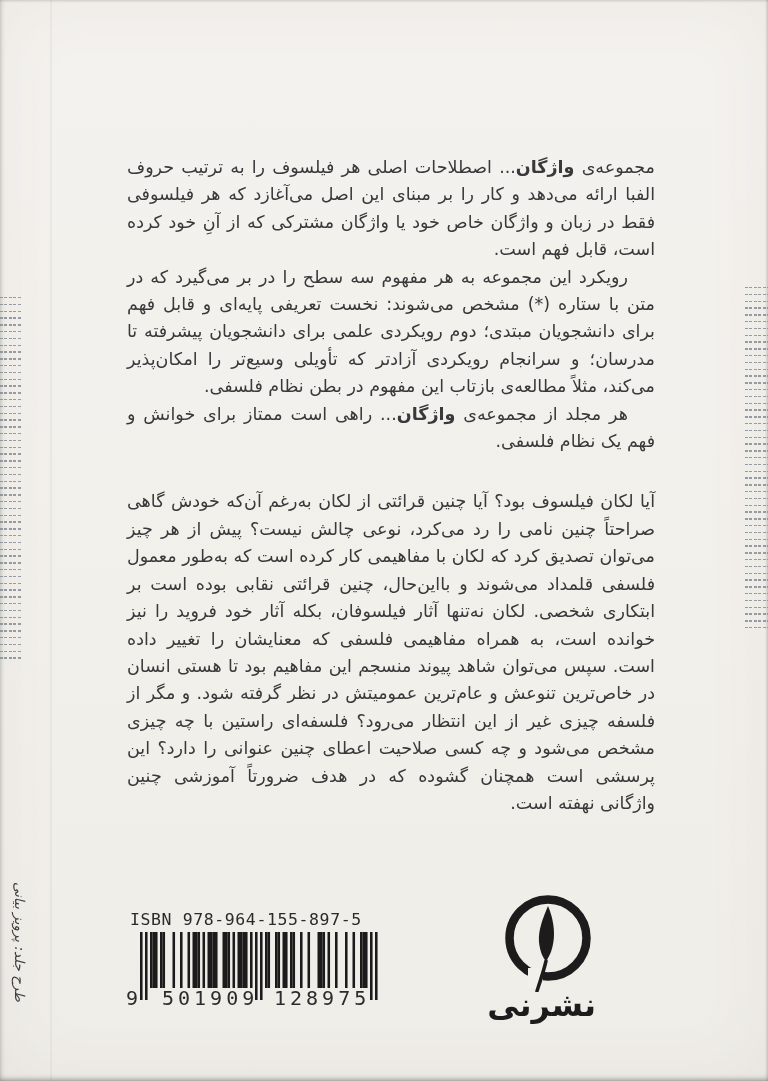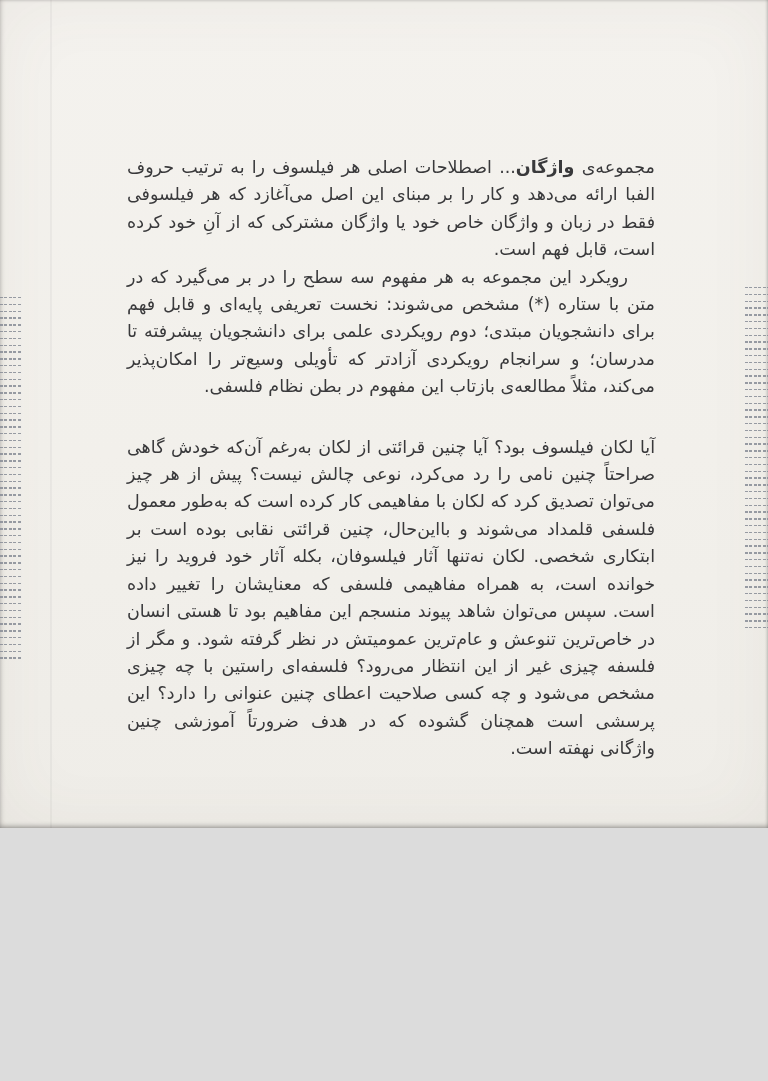--- a/index.html
+++ b/index.html
@@ -1,17 +1,17 @@
 <!DOCTYPE html>
 <html><head>
 <meta charset="utf-8">
 <style>
   html,body{margin:0;padding:0;background:#dcdcdc;}
   .page{
-    position:relative; width:768px; height:828px; overflow:hidden;
+    position:relative; width:768px; height:1081px; overflow:hidden;
     background:linear-gradient(180deg,#f4f2ee 0%,#f2f0eb 55%,#efede8 100%);
     box-shadow: inset 0 -4px 5px -2px rgba(0,0,0,0.28),
                 inset 0 2px 3px -1px rgba(0,0,0,0.10),
                 inset -2px 0 3px -1px rgba(0,0,0,0.14),
                 inset 3px 0 4px -1px rgba(0,0,0,0.10),
                 inset 0 0 70px rgba(95,88,70,0.06);
     font-family:"DejaVu Sans", sans-serif;
   }
   .crease{position:absolute; left:50px; top:0; width:2px; height:100%;
     background:rgba(80,80,80,0.05);}
@@ -71,20 +71,21 @@
 
 <div class="page">
 
   <div class="crease"></div>
   <div class="hatch hatch-left"></div>
   <div class="hatch hatch-right"></div>
 
   <div class="body-text" id="paragraphs">
       <p><span>مجموعه‌ی </span><b>واژگان</b><span>... اصطلاحات اصلی هر فیلسوف را به ترتیب حروف الفبا ارائه می‌دهد و کار را بر مبنای این اصل می‌آغازد که هر فیلسوفی فقط در زبان و واژگان خاص خود یا واژگان مشترکی که از آنِ خود کرده است، قابل فهم است.</span></p>
       <p class="indent"><span>رویکرد این مجموعه به هر مفهوم سه سطح را در بر می‌گیرد که در متن با ستاره (*) مشخص می‌شوند: نخست تعریفی پایه‌ای و قابل فهم برای دانشجویان مبتدی؛ دوم رویکردی علمی برای دانشجویان پیشرفته تا مدرسان؛ و سرانجام رویکردی آزادتر که تأویلی وسیع‌تر را امکان‌پذیر می‌کند، مثلاً مطالعه‌ی بازتاب این مفهوم در بطن نظام فلسفی.</span></p>
+      <p class="indent"><span>هر مجلد از مجموعه‌ی </span><b>واژگان</b><span>... راهی است ممتاز برای خوانش و فهم یک نظام فلسفی.</span></p>
       <p class="gap"><span>آیا لکان فیلسوف بود؟ آیا چنین قرائتی از لکان به‌رغم آن‌که خودش گاهی صراحتاً چنین نامی را رد می‌کرد، نوعی چالش نیست؟ پیش از هر چیز می‌توان تصدیق کرد که لکان با مفاهیمی کار کرده است که به‌طور معمول فلسفی قلمداد می‌شوند و بااین‌حال، چنین قرائتی نقابی بوده است بر ابتکاری شخصی. لکان نه‌تنها آثار فیلسوفان، بکله آثار خود فروید را نیز خوانده است، به همراه مفاهیمی فلسفی که معنایشان را تغییر داده است. سپس می‌توان شاهد پیوند منسجم این مفاهیم بود تا هستی انسان در خاص‌ترین تنوعش و عام‌ترین عمومیتش در نظر گرفته شود. و مگر از فلسفه چیزی غیر از این انتظار می‌رود؟ فلسفه‌ای راستین با چه چیزی مشخص می‌شود و چه کسی صلاحیت اعطای چنین عنوانی را دارد؟ این پرسشی است همچنان گشوده که در هدف ضرورتاً آموزشی چنین واژگانی نهفته است.</span></p>
     </div>
 
   <div class="credit-wrap">
     <span class="credit">طرح جلد: پرویز بیانی</span>
   </div>
 
   <div class="barcode">
     <div class="isbn-label">ISBN 978-964-155-897-5</div>
     <svg id="bars" class="bars" width="237.5" height="68">

